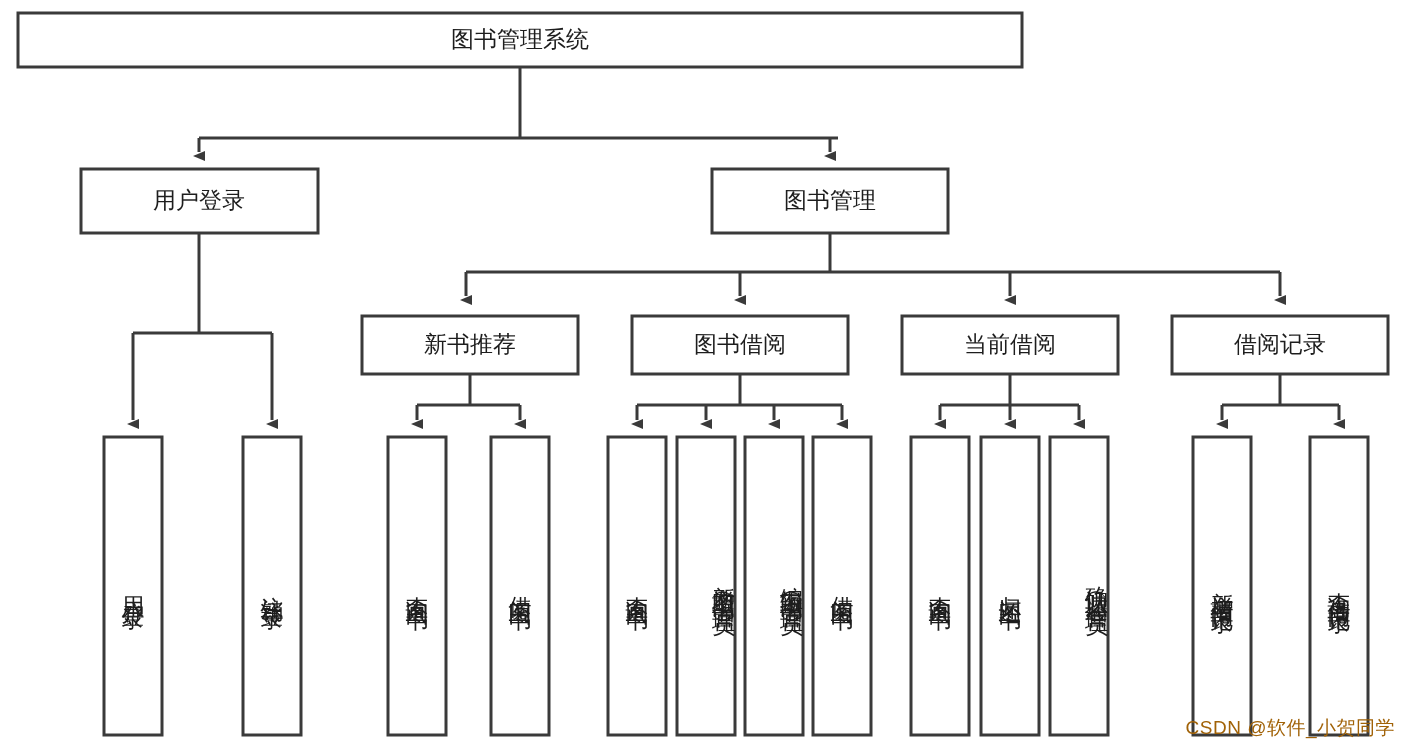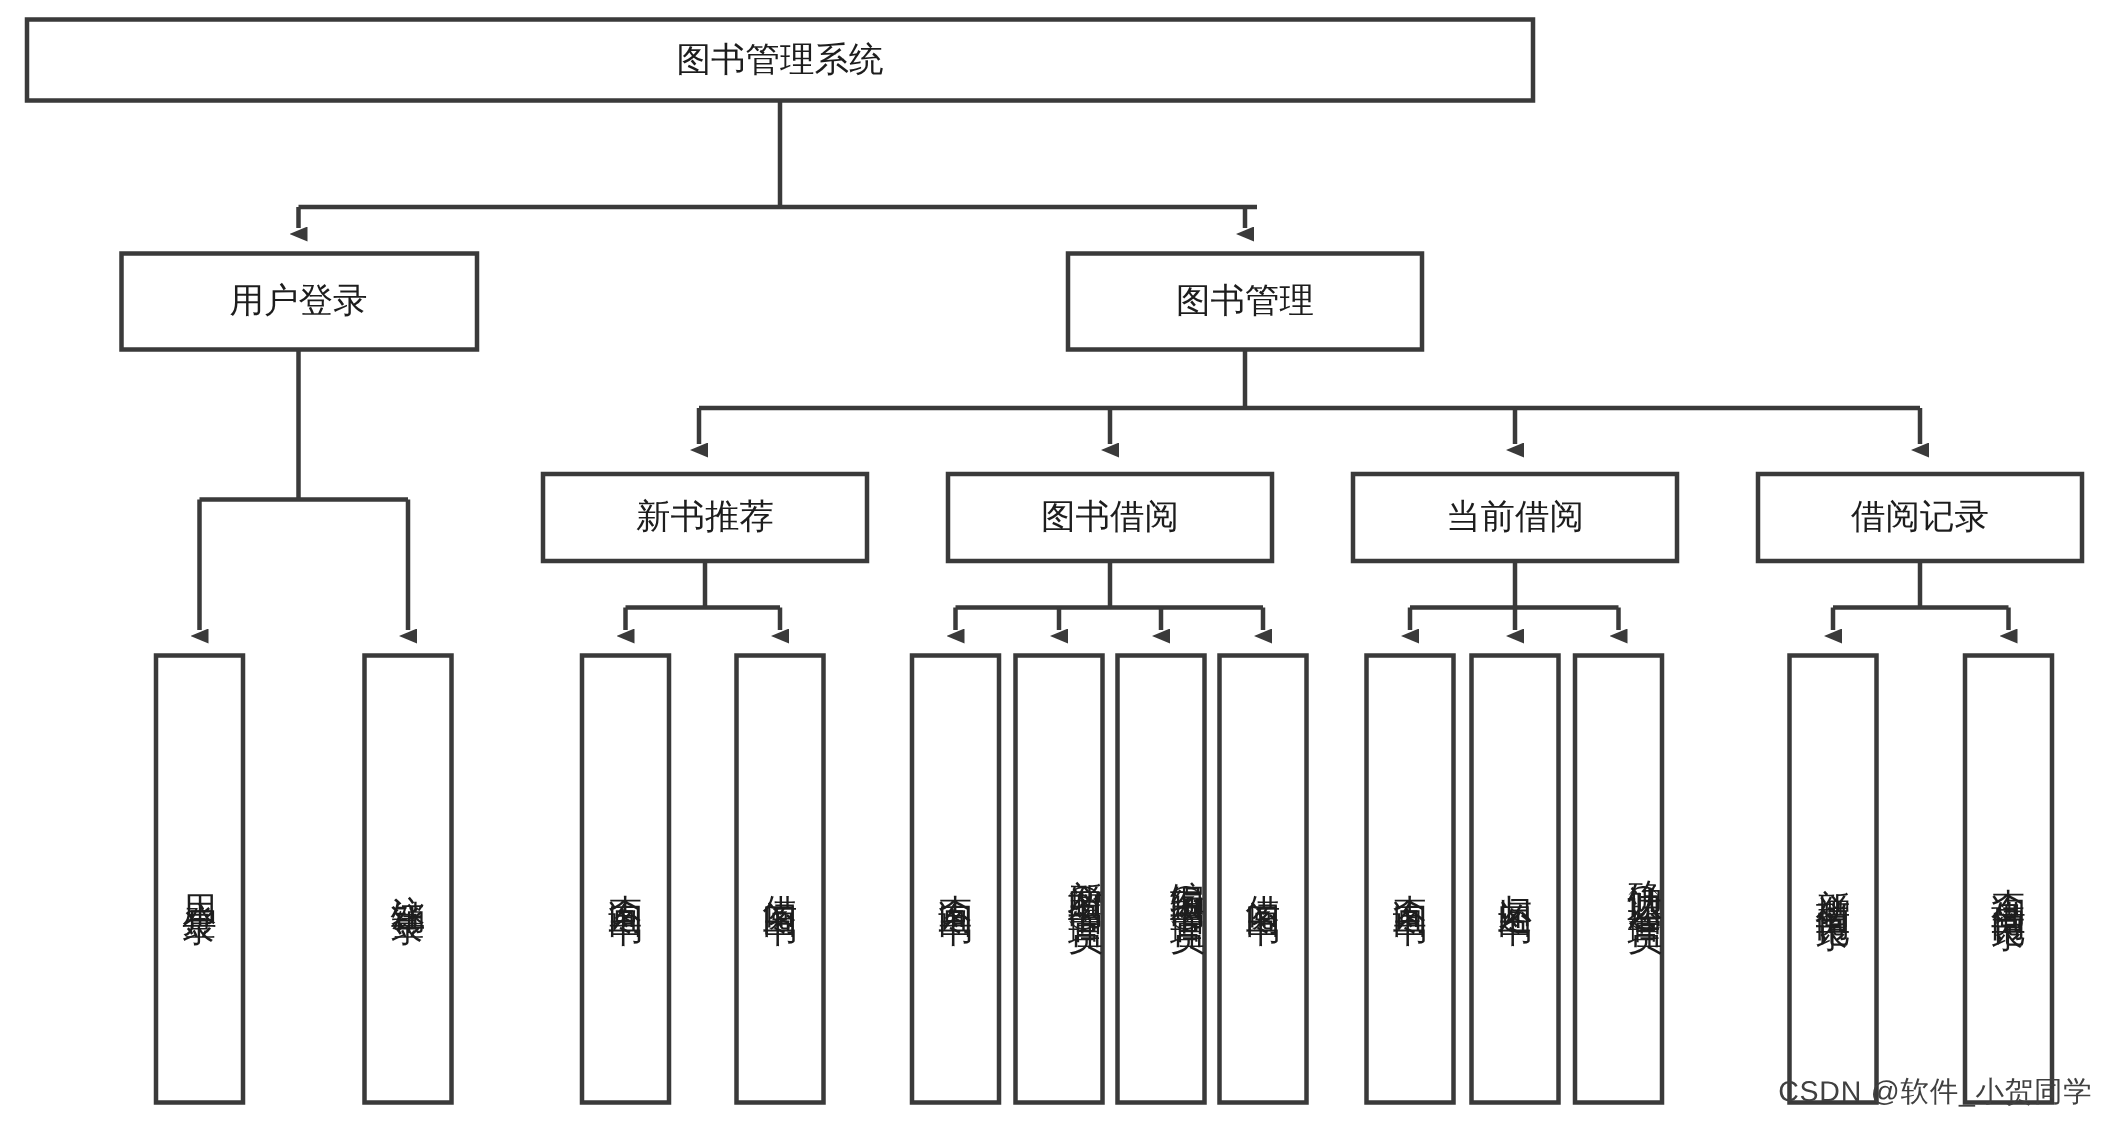--- a/index.html
+++ b/index.html
@@ -62,21 +62,21 @@
     color: #1d1d1d;
     white-space: nowrap;
     pointer-events: none;
   }
   .watermark {
     position: absolute;
     right: 10px;
     bottom: 6px;
     font-family: "Liberation Sans", "DejaVu Sans", sans-serif;
     font-size: 19px;
-    color: #404040;
+    color: #a16207;
     white-space: nowrap;
     letter-spacing: 0.5px;
   }
 </style>
 </head>
 <body>
 
 <div id="canvas">
 
   <svg id="diagram" viewBox="0 0 1405 747">

